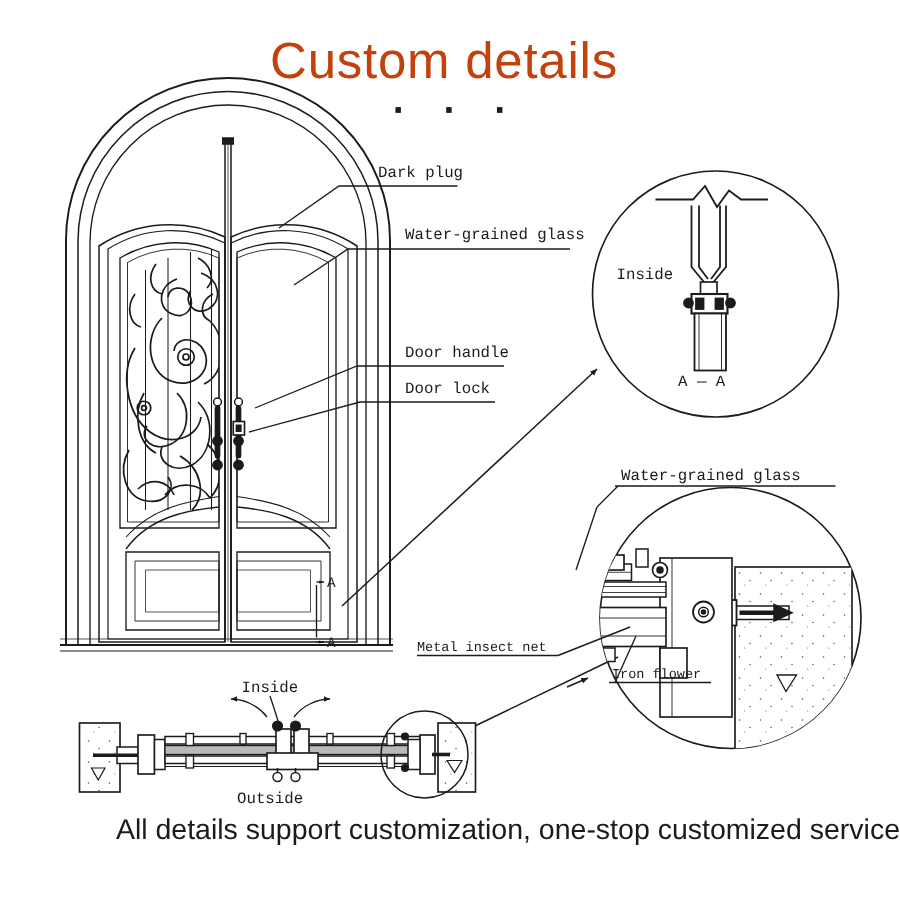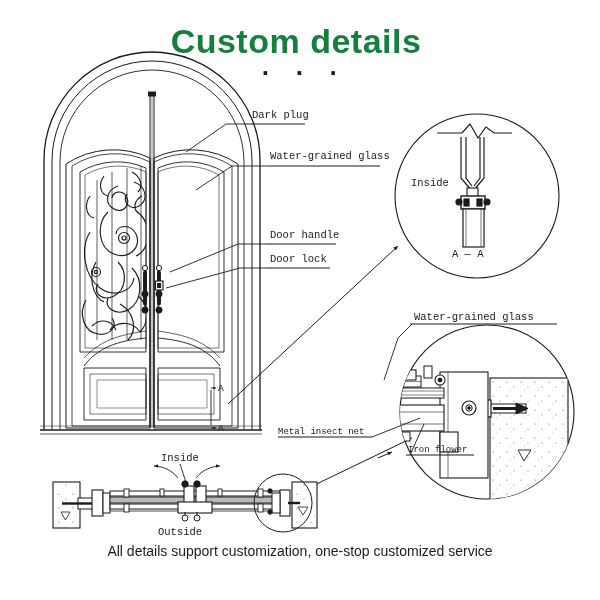--- a/index.html
+++ b/index.html
@@ -23,23 +23,23 @@
     height: 600px;
   }
   .title {
     position: absolute;
     left: 0;
     top: 24px;
     width: 592px;
     text-align: center;
     font-family: "Liberation Sans", sans-serif;
     font-size: 34px;
-    font-weight: 700;
+    font-weight: 400;
     letter-spacing: 0.5px;
-    color: #15803d;
+    color: #c2410c;
     line-height: 1;
   }
   .dots {
     position: absolute;
     left: 0;
     top: 60px;
     width: 600px;
     text-align: center;
     font-family: "Liberation Sans", sans-serif;
     font-size: 26px;
@@ -47,23 +47,23 @@
     letter-spacing: 9px;
     color: #1b1b1b;
     line-height: 1;
     text-indent: 9px;
   }
   .caption {
     position: absolute;
     left: 0;
     top: 543px;
     width: 600px;
-    text-align: center;
+    text-align: right;
     font-family: "Liberation Sans", sans-serif;
-    font-size: 14px;
+    font-size: 19px;
     font-weight: 400;
     color: #1b1b1b;
     line-height: 1.2;
   }
   svg.draw {
     position: absolute;
     left: 0; top: 0;
     width: 600px;
     height: 600px;
     display: block;

